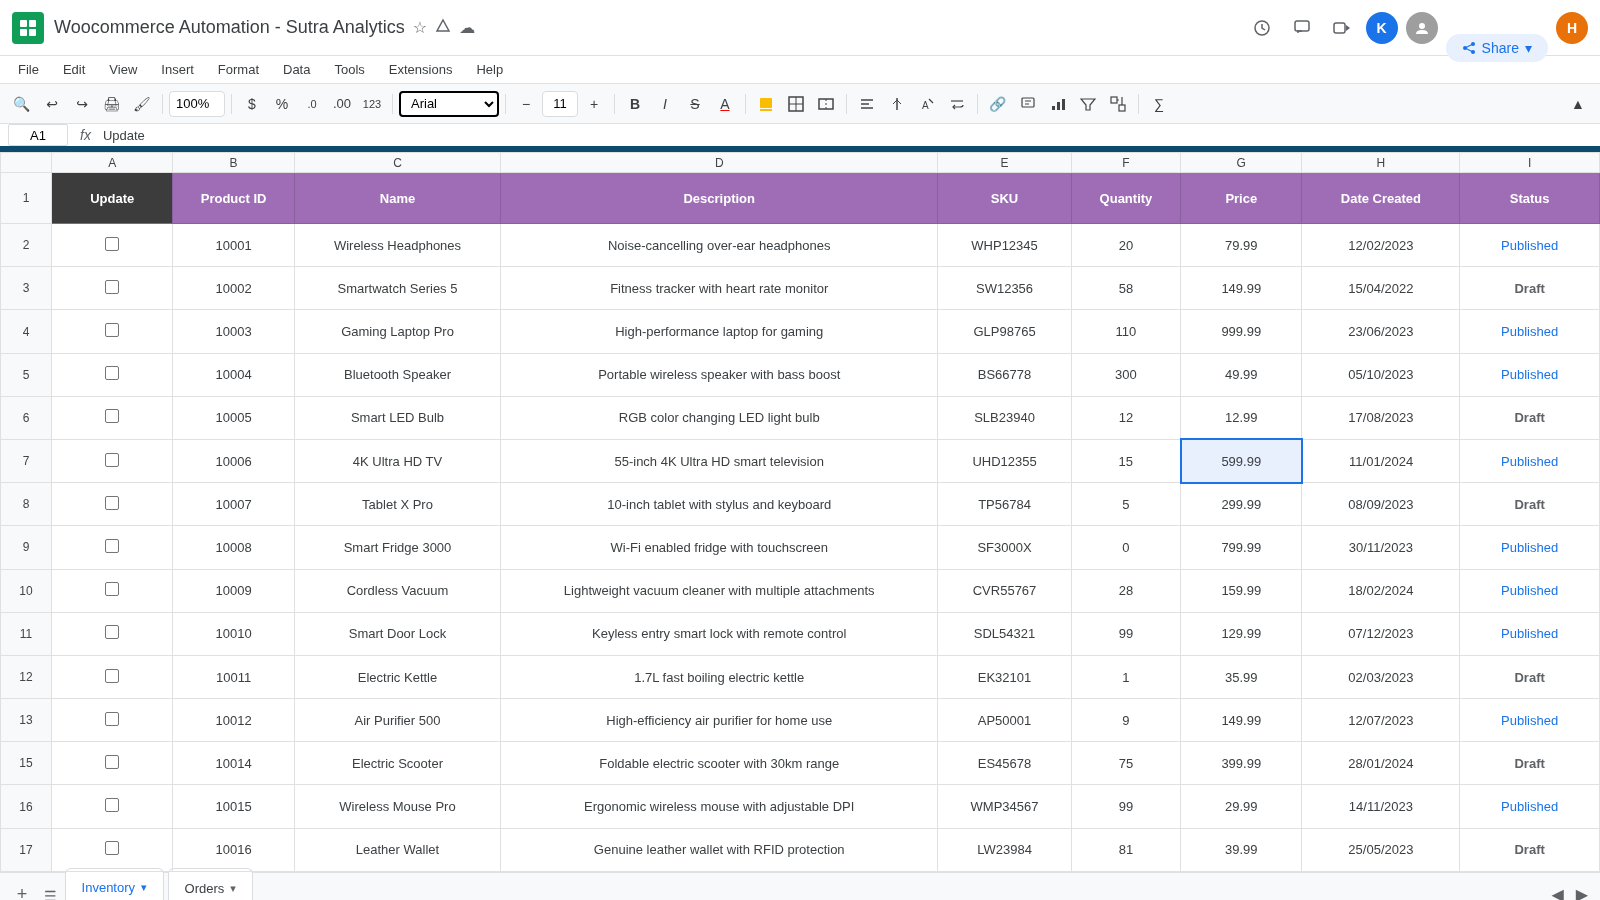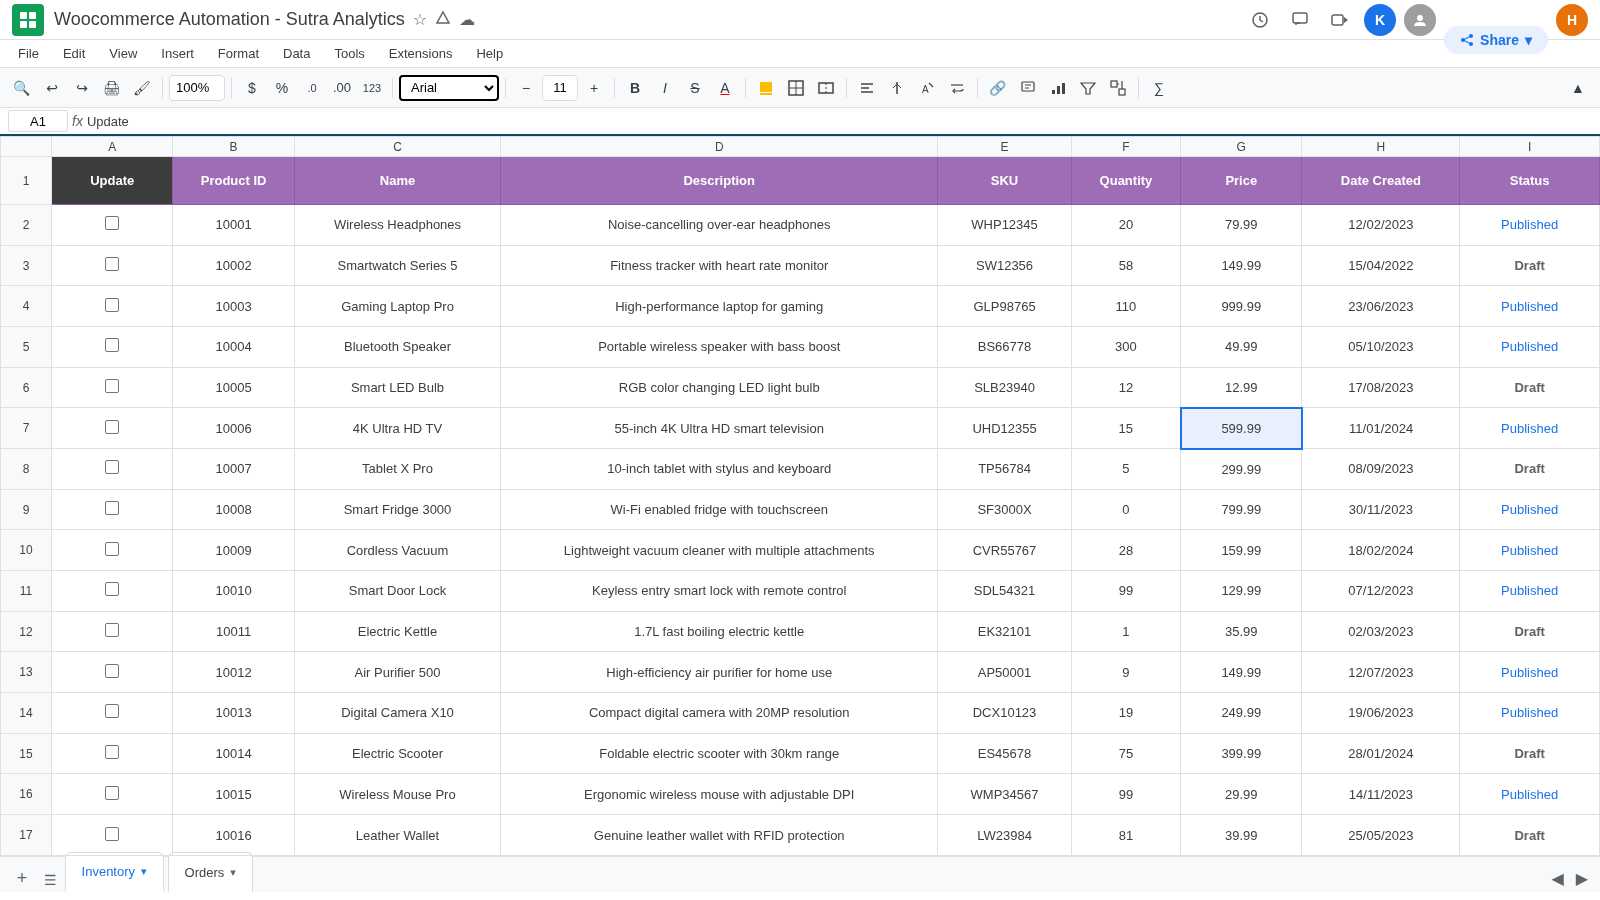--- a/index.html
+++ b/index.html
@@ -1,20 +1,20 @@
 <!DOCTYPE html>
 <html><head>
   <meta charset="utf-8">
   <style>
     * { box-sizing: border-box; margin: 0; padding: 0; }
     body { font-family: Arial, sans-serif; font-size: 13px; background: #fff; overflow: hidden; width: 1600px; height: 900px; }
 
     
     #topbar {
-      height: 40px;
+      height: 56px;
       background: #fff;
       border-bottom: 1px solid #e0e0e0;
       display: flex;
       align-items: center;
       padding: 0 12px;
       gap: 10px;
     }
     #app-icon {
       width: 32px; height: 32px;
       background: #0f9d58;
@@ -31,21 +31,21 @@
     .avatar-h { background: #e8710a; }
     .avatar-ext { background: #9e9e9e; }
     .icon-btn { width: 32px; height: 32px; border-radius: 50%; display: flex; align-items: center; justify-content: center; cursor: pointer; color: #5f6368; font-size: 16px; }
     #share-btn {
       background: #e8f0fe;
       color: #1a73e8;
       border: none;
       border-radius: 20px;
       padding: 6px 16px;
       font-size: 14px;
-      font-weight: 700;
+      font-weight: 400;
       cursor: pointer;
       display: flex; align-items: center; gap: 6px; margin-top: 40px;
     }
 
     
     #menubar {
       height: 28px;
       background: #fff;
       display: flex;
       align-items: center;
@@ -87,24 +87,25 @@
     .tb-sep { width: 1px; height: 20px; background: #dadce0; margin: 0 4px; }
     .tb-zoom { font-size: 13px; padding: 0 6px; border: 1px solid #dadce0; border-radius: 4px; height: 26px; background: white; }
     .tb-font { font-size: 13px; padding: 0 6px; border: 2px solid #000000; border-radius: 4px; height: 26px; background: white; min-width: 100px; }
     .tb-size { font-size: 13px; padding: 0 4px; border: 1px solid #dadce0; border-radius: 4px; height: 26px; background: white; width: 36px; text-align: center; }
     .tb-bold { font-weight: bold; }
 
     
     #formulabar {
       height: 28px;
       background: #fff;
-      border-bottom: 2px solid #0c4a6e;
+      border-bottom: 6px solid #0c4a6e;
       display: flex;
       align-items: center;
       padding: 0 8px;
+      gap: 8px;
     }
     #cell-ref {
       width: 60px;
       height: 22px;
       border: 1px solid #dadce0;
       border-radius: 2px;
       padding: 0 6px;
       font-size: 13px;
       text-align: center;
     }
@@ -616,32 +617,20 @@
             <td class="cell center">10012</td>
             <td class="cell center">Air Purifier 500</td>
             <td class="cell center">High-efficiency air purifier for home use</td>
             <td class="cell center">AP50001</td>
             <td class="cell center">9</td>
             <td class="cell center">149.99</td>
             <td class="cell center">12/07/2023</td>
             <td class="cell center"><span class="status-published">Published</span></td>
           </tr>
           <tr>
-            <td class="row-header">14</td>
-            <td class="cell checkbox-cell"><span class="cb"></span></td>
-            <td class="cell center">10013</td>
-            <td class="cell center">Digital Camera X10</td>
-            <td class="cell center">Compact digital camera with 20MP resolution</td>
-            <td class="cell center">DCX10123</td>
-            <td class="cell center">19</td>
-            <td class="cell center">249.99</td>
-            <td class="cell center">19/06/2023</td>
-            <td class="cell center"><span class="status-published">Published</span></td>
-          </tr>
-          <tr>
             <td class="row-header">15</td>
             <td class="cell checkbox-cell"><span class="cb"></span></td>
             <td class="cell center">10014</td>
             <td class="cell center">Electric Scooter</td>
             <td class="cell center">Foldable electric scooter with 30km range</td>
             <td class="cell center">ES45678</td>
             <td class="cell center">75</td>
             <td class="cell center">399.99</td>
             <td class="cell center">28/01/2024</td>
             <td class="cell center"><span class="status-draft">Draft</span></td>

